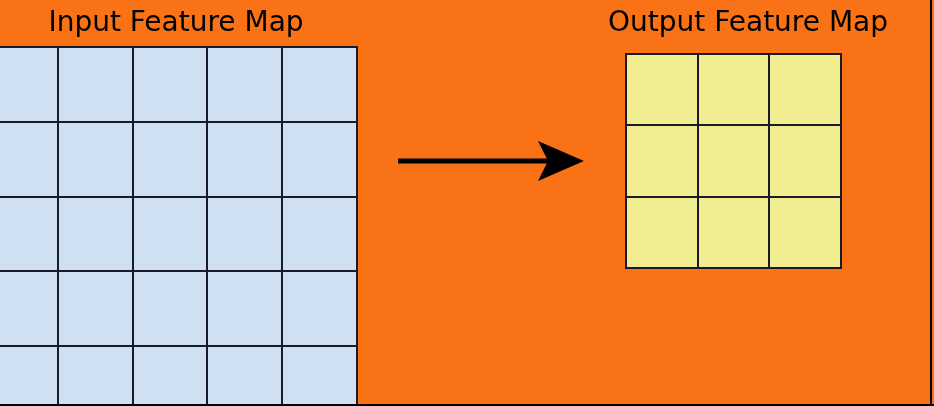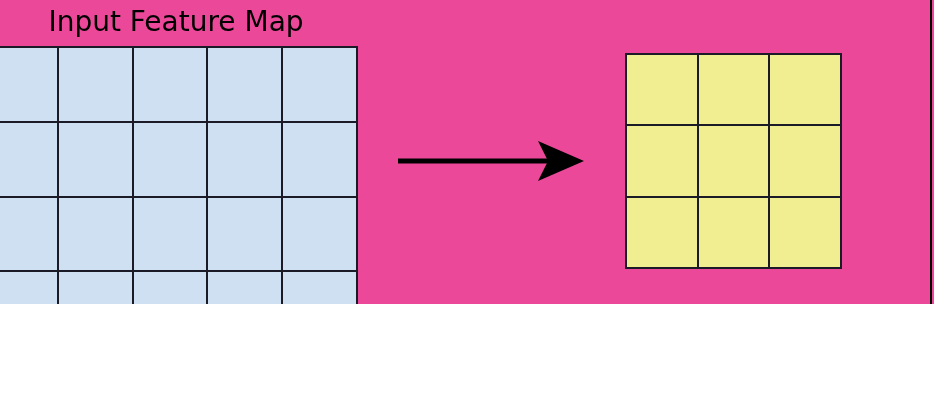--- a/index.html
+++ b/index.html
@@ -6,22 +6,22 @@
     margin: 0;
     padding: 0;
     background: #ffffff;
   }
   body {
     font-family: "DejaVu Sans", sans-serif;
   }
   #canvas {
     position: relative;
     width: 934px;
-    height: 304px;
-    background: #ec4899;
+    height: 406px;
+    background: #f97316;
     overflow: hidden;
     box-sizing: border-box;
   }
   
   .frame-right {
     position: absolute;
     top: 0;
     left: 930px;
     width: 2px;
     height: 406px;
@@ -99,20 +99,21 @@
     height: 56px;
   }
 </style>
 </head>
 <body>
 
 <div id="canvas">
 
   <div class="title" id="title-input">Input Feature Map</div>
 
+  <div class="title" id="title-output">Output Feature Map</div>
 
   <div class="grid" id="input-grid" style="grid-template-columns: repeat(5, 1fr); grid-template-rows: repeat(5, 1fr); border-color: rgb(27, 27, 40); background: rgb(27, 27, 40);">
       <div class="cell" style="background: rgb(207, 224, 242);"></div>
       <div class="cell" style="background: rgb(207, 224, 242);"></div>
       <div class="cell" style="background: rgb(207, 224, 242);"></div>
       <div class="cell" style="background: rgb(207, 224, 242);"></div>
       <div class="cell" style="background: rgb(207, 224, 242);"></div>
       <div class="cell" style="background: rgb(207, 224, 242);"></div>
       <div class="cell" style="background: rgb(207, 224, 242);"></div>
       <div class="cell" style="background: rgb(207, 224, 242);"></div>

